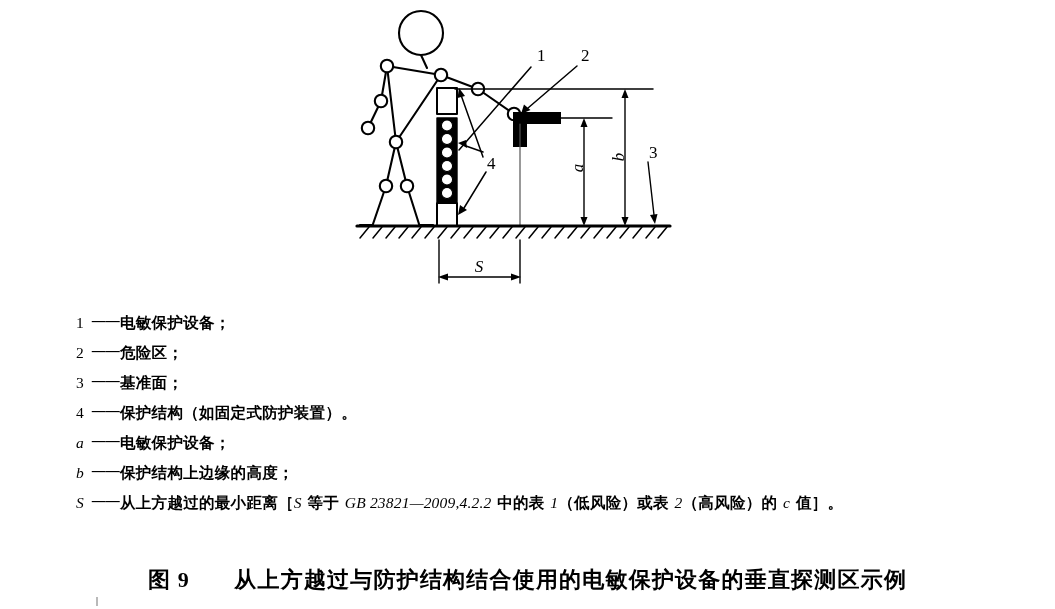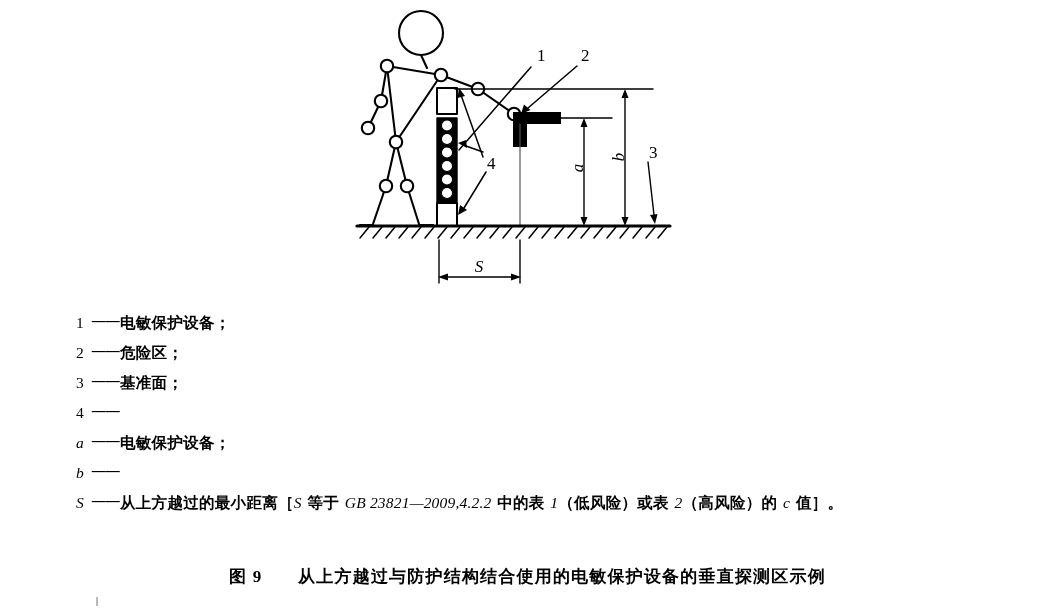--- a/index.html
+++ b/index.html
@@ -89,21 +89,21 @@
   }
 
   
   #figure-caption {
     position: absolute;
     left: 0;
     top: 565px;
     width: 1055px;
     text-align: center;
     font-family: "DejaVu Sans", "Liberation Sans", sans-serif;
-    font-size: 17px;
+    font-size: 22px;
     font-weight: bold;
     letter-spacing: 1.2px;
     white-space: nowrap;
   }
   #figure-caption .cap-num {
     font-family: "Liberation Serif", "DejaVu Serif", serif;
     font-weight: bold;
   }
 
   
@@ -299,31 +299,33 @@
 
   <div class="legend-row">
     <span class="legend-key">3</span>
     <span class="legend-dash">——</span>
     <span class="legend-text">基准面；</span>
   </div>
 
   <div class="legend-row">
     <span class="legend-key">4</span>
     <span class="legend-dash">——</span>
+    <span class="legend-text">保护结构（如固定式防护装置）。</span>
   </div>
 
   <div class="legend-row">
     <span class="legend-key italic">a</span>
     <span class="legend-dash">——</span>
     <span class="legend-text">电敏保护设备；</span>
   </div>
 
   <div class="legend-row">
     <span class="legend-key italic">b</span>
     <span class="legend-dash">——</span>
+    <span class="legend-text">保护结构上边缘的高度；</span>
   </div>
 
   <div class="legend-row">
     <span class="legend-key italic">S</span>
     <span class="legend-dash">——</span>
     <span class="legend-text"><span>从上方越过的最小距离［</span><span class="lat-it">S</span>&nbsp;<span>等于</span>&nbsp;<span class="lat">GB 23821—2009</span><span class="lat">,</span><span class="lat">4.2.2</span>&nbsp;<span>中的表</span>&nbsp;<span class="lat">1</span><span>（低风险）或表</span>&nbsp;<span class="lat">2</span><span>（高风险）的</span>&nbsp;<span class="lat-it">c</span>&nbsp;<span>值］。</span></span>
   </div>
 </div>
 
 <div id="figure-caption">

